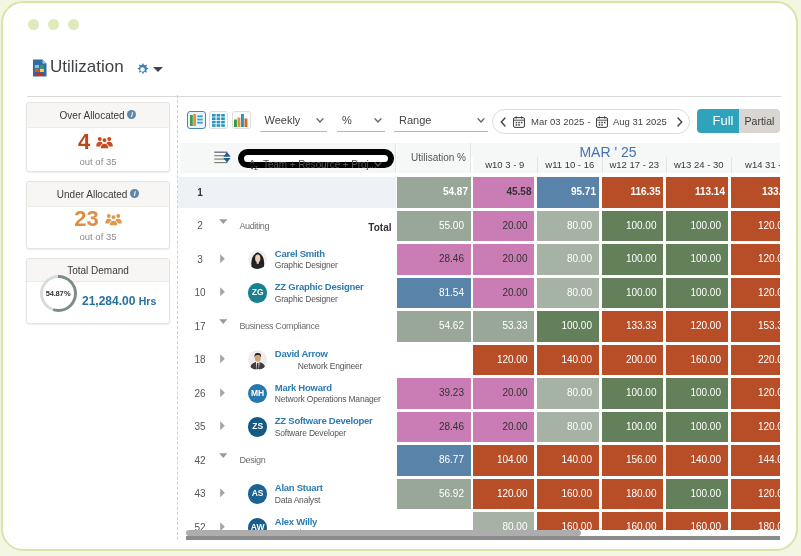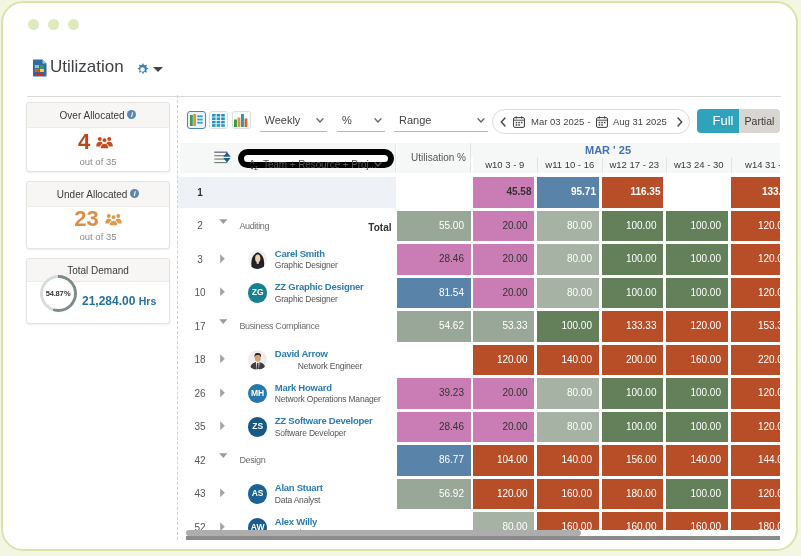--- a/index.html
+++ b/index.html
@@ -202,33 +202,35 @@
       </span>
       <span class="abs" style="left:19px; top:4px; font-size:10px; letter-spacing:-0.1px; color:#555; white-space:nowrap;">Team + Resource + Proj...</span>
       <span class="ic" style="right:6px; top:7px;">
         <svg width="8" height="5" viewBox="0 0 8 5">
           <path d="M1 0.8 L4 4 L7 0.8" stroke="#555" stroke-width="1.3" fill="none" stroke-linecap="round"></path>
         </svg>
       </span>
     </div>
 <div class="hdrL" style="left:219.0px; top:3.0px; width:73.5px; height:29.5px; border-right:1px solid #e3e3e3; font-size:10px; color:#555; text-align:right; line-height:29.5px; padding-right:3.5px;">Utilisation %</div>
 <div class="hdrL" style="left:292.5px; top:3.0px; width:309.5px; height:13.5px;"></div>
-<div class="abs" style="left:392.0px; top:3.5px; width:76px; text-align:center; font-size:11px; font-weight:bold; color:#4471b5;">MAR ' 25</div>
+<div class="abs" style="left:392.0px; top:3.5px; width:76px; text-align:center; font-size:14px; font-weight:normal; color:#4471b5;">MAR ' 25</div>
 <div class="wk" style="left:294.5px; top:16.5px; width:64.5px; height:16px; line-height:16px; border-left:none;">w10 3 - 9</div>
 <div class="wk" style="left:359.0px; top:16.5px; width:64.5px; height:16px; line-height:16px; border-left:1px solid #e3e3e3;">w11 10 - 16</div>
 <div class="wk" style="left:423.5px; top:16.5px; width:64.5px; height:16px; line-height:16px; border-left:1px solid #e3e3e3;">w12 17 - 23</div>
 <div class="wk" style="left:488.0px; top:16.5px; width:64.5px; height:16px; line-height:16px; border-left:1px solid #e3e3e3;">w13 24 - 30</div>
 <div class="wk" style="left:552.5px; top:16.5px; width:64.5px; height:16px; line-height:16px; border-left:1px solid #e3e3e3;">w14 31 -</div>
 <div class="lbl" style="top:37.0px; background:#eef2f7;">
 <div class="rnum" style="top:9.5px; font-weight:bold; color:#333;">1</div>
 <div class="abs" style="right:4px; top:9px; font-size:10px; font-weight:bold; color:#333;margin-top:36px;">Total</div>
 </div>
+<div class="cell" style="left:219.0px; top:37.0px; width:73.5px; height:30.5px; background:#99a798; color:#fff; font-weight:bold;padding-right:2.5px;">54.87</div>
 <div class="cell" style="left:294.5px; top:37.0px; width:61.5px; height:30.5px; background:#ca7db4; color:#333; font-weight:bold;padding-right:2.5px;">45.58</div>
 <div class="cell" style="left:359.0px; top:37.0px; width:61.5px; height:30.5px; background:#5a83aa; color:#fff; font-weight:bold;padding-right:2.5px;">95.71</div>
 <div class="cell" style="left:423.5px; top:37.0px; width:61.5px; height:30.5px; background:#b74e27; color:#fff; font-weight:bold;padding-right:2.5px;">116.35</div>
+<div class="cell" style="left:488.0px; top:37.0px; width:61.5px; height:30.5px; background:#b74e27; color:#fff; font-weight:bold;padding-right:2.5px;">113.14</div>
 <div class="cell" style="left:552.5px; top:37.0px; width:64.5px; height:30.5px; background:#b74e27; color:#fff; font-weight:bold;padding-right:2.5px;">133.33</div>
 <div class="lbl" style="top:70.5px; ">
 <div class="rnum" style="top:9.5px; ">2</div>
 <div class="ic" style="left:41px; top:8.3px;">
         <svg width="8.6" height="5.2" viewBox="0 0 8.6 5.2">
           <path d="M0.2 0.2 H8.4 L4.3 5 Z" fill="#9b9b9b"></path>
         </svg>
       </div>
 <div class="gname" style="top:10px;">Auditing</div>
 </div>

